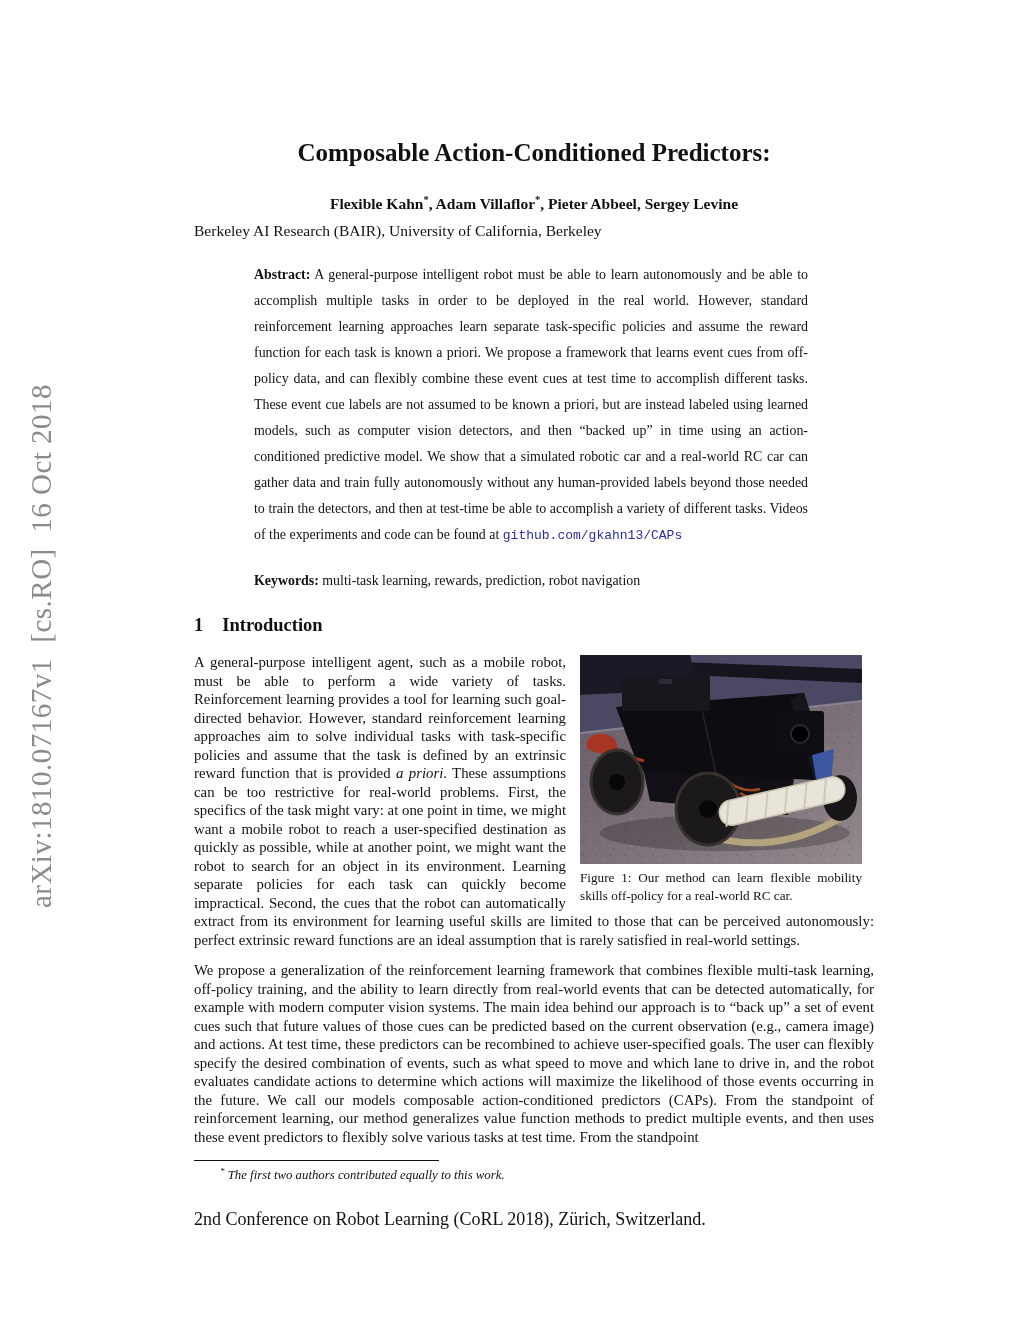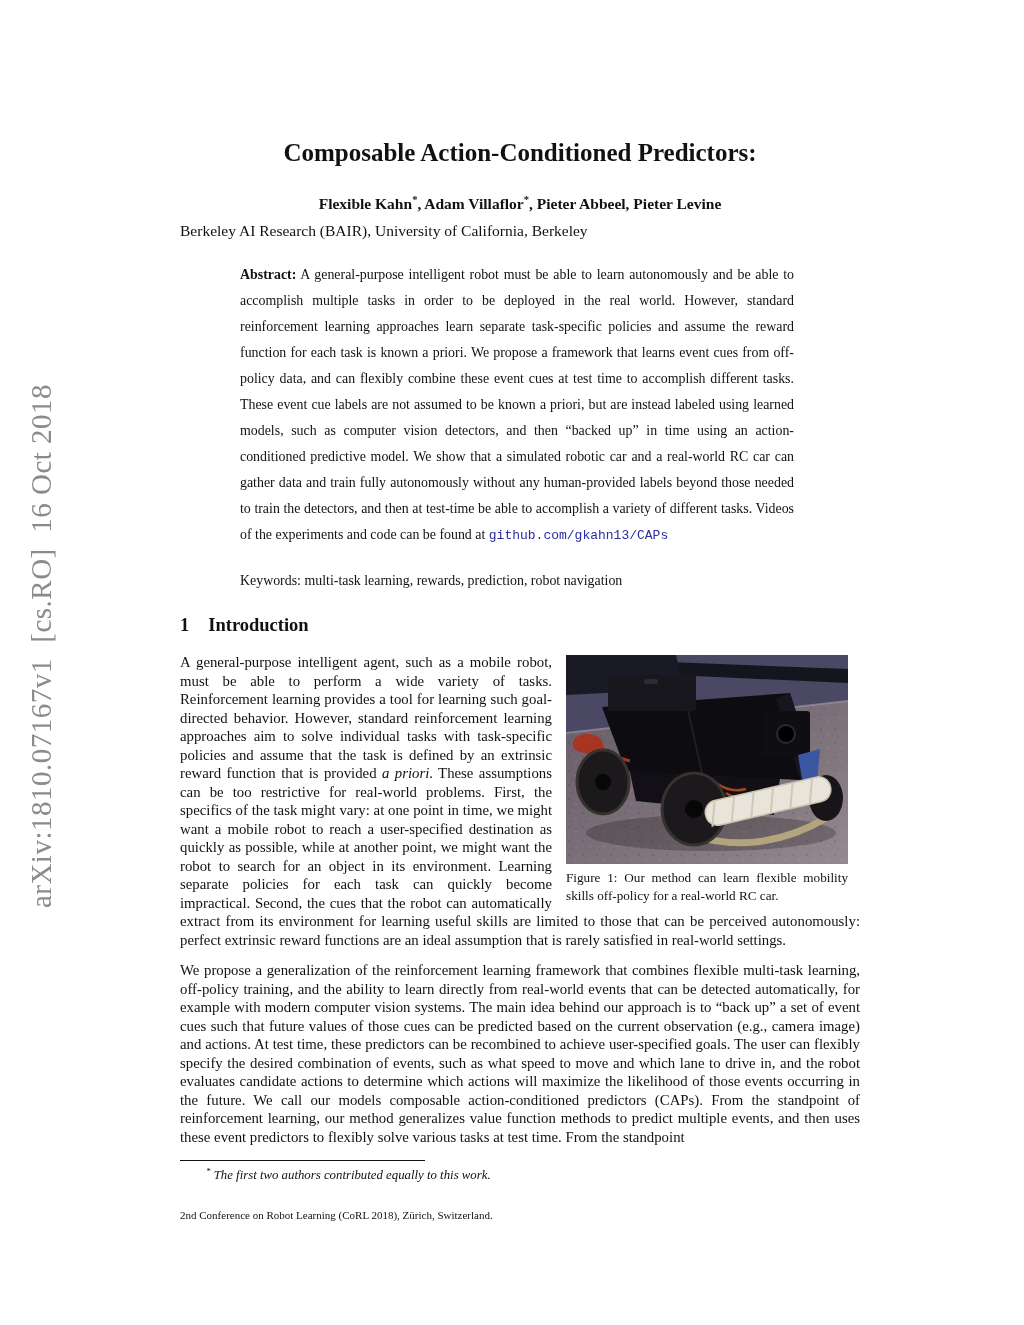--- a/index.html
+++ b/index.html
@@ -20,21 +20,21 @@
     transform:rotate(-90deg);
     transform-origin:center;
     text-align:center;
     font-size:29px;
     color:#8b8b8b;
     white-space:pre;
     letter-spacing:0.5px;
   }
   .content{
     position:absolute;
-    left:180px;top:0;
+    left:194px;top:0;
     width:680px;
   }
   .title{
     margin-top:136px;
     text-align:center;
     font-size:25px;
     font-weight:bold;
     line-height:34px;
   }
   .authors{
@@ -57,21 +57,21 @@
   .abstract .abs-label{font-weight:bold;}
   .mono-link{
     font-family:"Liberation Mono", monospace;
     font-size:13px;
     text-decoration:none;
   }
   .keywords{
     margin:24px 66px 0 60px;
     font-size:13.9px;
   }
-  .keywords .kw-label{font-weight:normal;margin-top:6px;}
+  .keywords .kw-label{font-weight:bold;margin-top:6px;}
   .sec-heading{
     margin:26px 0 0 0;
     font-size:18.5px;
     font-weight:bold;
   }
   .sec-heading .sec-num{margin-right:19px;}
   .intro-body{
     margin-top:17px;
     font-size:14.8px;
     line-height:18.5px;
@@ -97,37 +97,37 @@
   }
   .footnote-rule{
     width:245px;height:0;
     border-top:1px solid #111;
     margin:0 0 5px 0;
   }
   .footnote-text{padding-left:26px;font-style:italic;}
   .footnote sup{font-size:70%;}
   .page-footer{
     margin-top:26px;
-    font-size:11px;
+    font-size:18px;
   }
 </style>
 </head>
 <body>
 
 <div class="page">
 
   <div class="watermark">arXiv:1810.07167v1  [cs.RO]  16 Oct 2018</div>
 
   <div class="content">
 
     <div class="title">
       <div>Composable Action-Conditioned Predictors:</div>
     </div>
 
-    <div class="authors"><span>Flexible Kahn</span><sup>*</sup><span>, </span><span>Adam Villaflor</span><sup>*</sup><span>, </span><span>Pieter Abbeel</span><sup></sup><span>, </span><span>Pieter Levine</span><sup></sup></div>
+    <div class="authors"><span>Flexible Kahn</span><sup>*</sup><span>, </span><span>Adam Villaflor</span><sup>*</sup><span>, </span><span>Pieter Abbeel</span><sup></sup><span>, </span><span>Sergey Levine</span><sup></sup></div>
 
     <div class="affiliation">Berkeley AI Research (BAIR), University of California, Berkeley</div>
 
     <p class="abstract"><span class="abs-label">Abstract:</span><span> A general-purpose intelligent robot must be able to learn autonomously and be able to accomplish multiple tasks in order to be deployed in the real world. However, standard reinforcement learning approaches learn separate task-specific policies and assume the reward function for each task is known a priori. We propose a framework that learns event cues from off-policy data, and can flexibly combine these event cues at test time to accomplish different tasks. These event cue labels are not assumed to be known a priori, but are instead labeled using learned models, such as computer vision detectors, and then “backed up” in time using an action-conditioned predictive model. We show that a simulated robotic car and a real-world RC car can gather data and train fully autonomously without any human-provided labels beyond those needed to train the detectors, and then at test-time be able to accomplish a variety of different tasks. Videos of the experiments and code can be found at </span><a href="#" class="mono-link" style="color:#2b2ba3;">github.com/gkahn13/CAPs</a></p>
 
     <p class="keywords"><span class="kw-label">Keywords:</span><span> multi-task learning, rewards, prediction, robot navigation</span></p>
 
     <h2 class="sec-heading"><span class="sec-num">1</span><span>Introduction</span></h2>
 
     <div class="intro-body">

